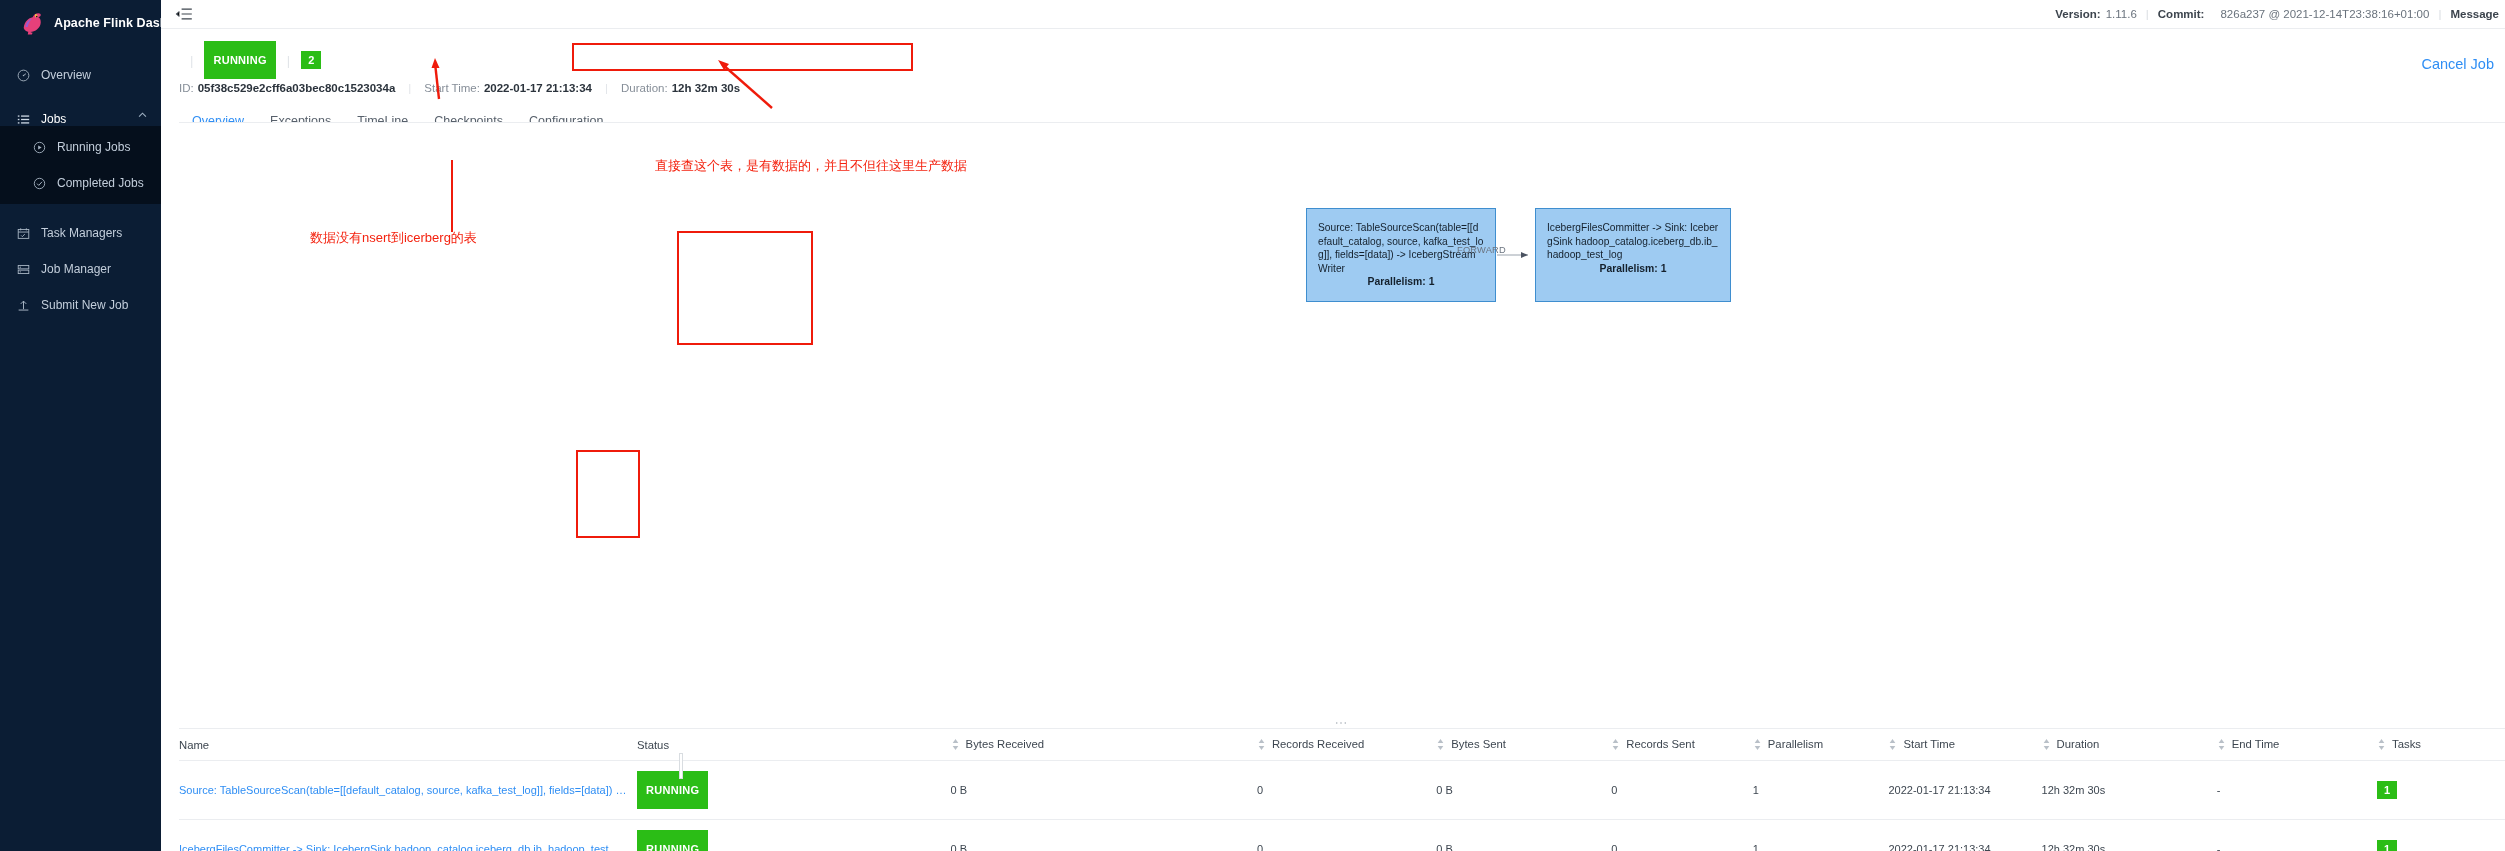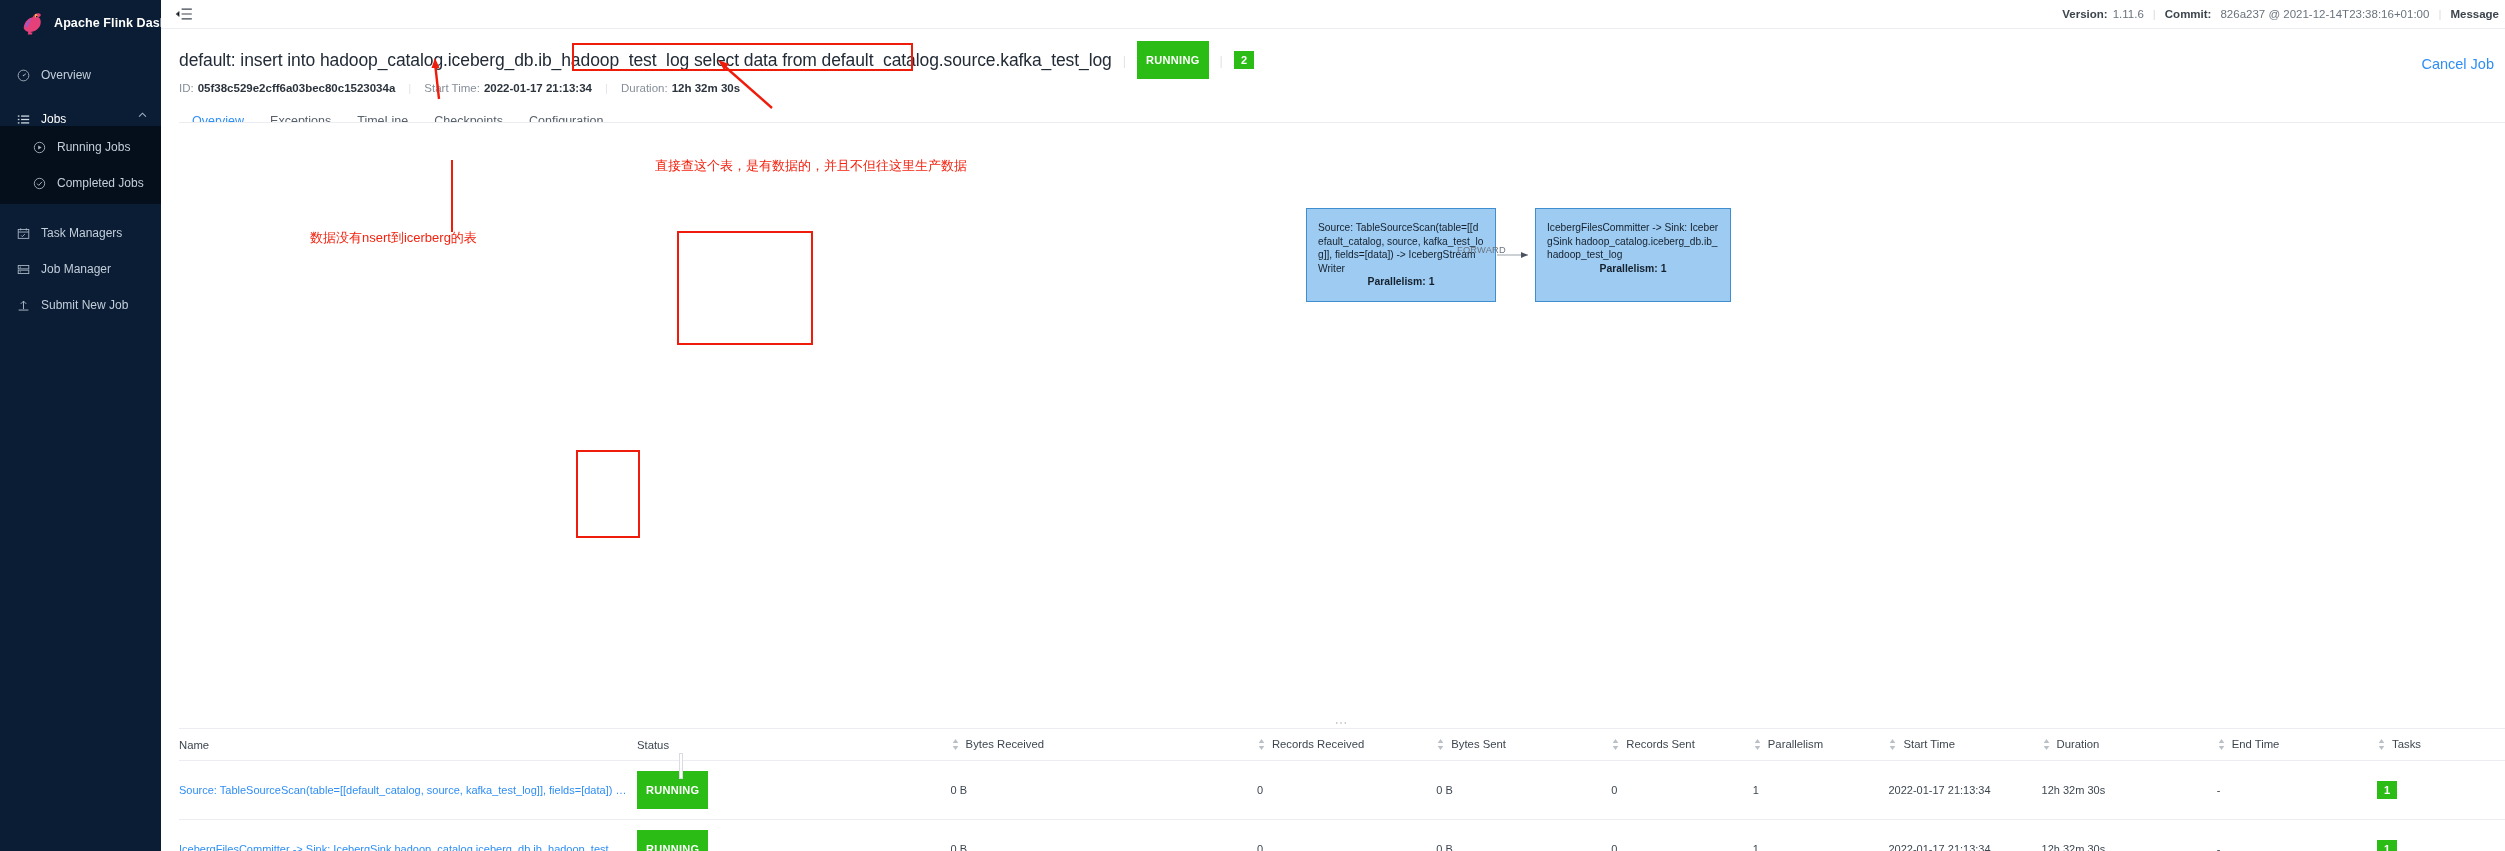--- a/index.html
+++ b/index.html
@@ -313,29 +313,28 @@
             <path d="M6.6 4.2h10.2M6.6 9h10.2M6.6 13.8h10.2"></path>
             <path d="M4.3 6.6L1.6 9l2.7 2.4"></path>
           </g>
         </svg>
       </span>
       <div id="topmeta">
         <span class="k">Version:</span>
         <span class="v" style="margin-left:5px">1.11.6</span>
         <span class="sep">|</span>
         <span class="k">Commit:</span>
-        <span class="v" style="margin-left:9px">826a237 @ 2021-12-14T23:38:16+01:00</span>
+        <span class="v" style="margin-left:16px">826a237 @ 2021-12-14T23:38:16+01:00</span>
         <span class="sep">|</span>
         <span class="k">Message</span>
       </div>
     </div>
 
     <div id="jobheader">
       <div id="titlerow">
-        <span id="jobtitle">default: insert into hadoop_catalog.iceberg_db.ib_hadoop_test_log select data from default_catalog.source.kafka_test_log</span>
         <span class="vbar">|</span>
         <span class="badge-green">RUNNING</span>
         <span class="vbar">|</span>
         <span class="badge-count">2</span>
       </div>
       <div id="metarow">
         <span class="k">ID:</span>
         <span class="v">05f38c529e2cff6a03bec80c1523034a</span>
         <span class="sep">|</span>
         <span class="k">Start Time:</span>

